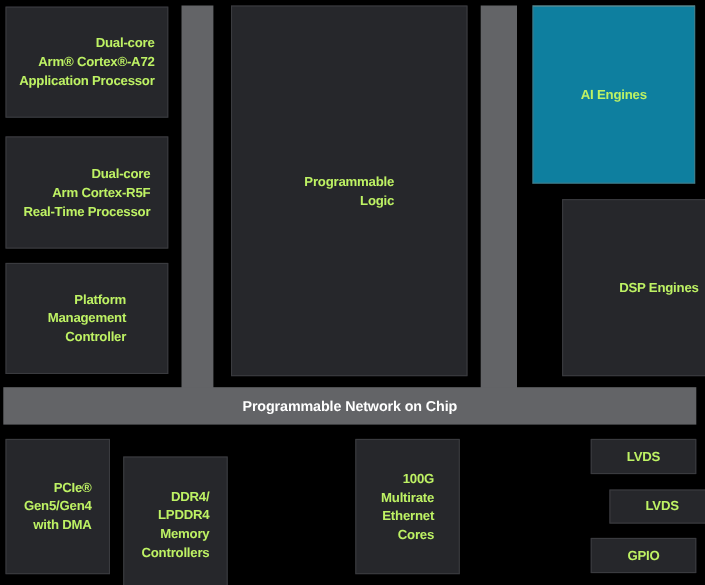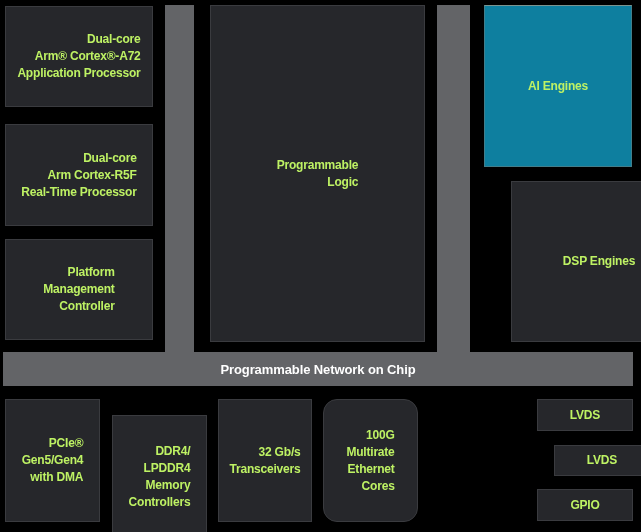--- a/index.html
+++ b/index.html
@@ -51,21 +51,21 @@
   #blk-pmc  { left: 5px;   top: 239px; width: 148px; height: 101px; }
   #bus-v1   { left: 165px; top: 5px;   width: 29px;  height: 352px; }
   #blk-pl   { left: 210px; top: 5px;   width: 215px; height: 337px; }
   #bus-v2   { left: 437px; top: 5px;   width: 33px;  height: 352px; }
   #blk-ai   { left: 484px; top: 5px;   width: 148px; height: 162px; }
   #blk-dsp  { left: 511px; top: 181px; width: 176px; height: 161px; }
   #bus-noc  { left: 3px;   top: 352px; width: 630px; height: 34px;  }
   #blk-pcie { left: 5px;   top: 399px; width: 95px;  height: 123px; }
   #blk-ddr  { left: 112px; top: 399px; width: 95px;  height: 123px; margin-top: 16px; }
   #blk-xcvr { left: 218px; top: 399px; width: 94px;  height: 123px; }
-  #blk-eth  { left: 323px; top: 399px; width: 95px;  height: 123px; border-radius: 14px; }
+  #blk-eth  { left: 323px; top: 399px; width: 95px;  height: 123px; }
   #blk-vdu  { left: 431px; top: 399px; width: 95px;  height: 122px; }
   #blk-mipi { left: 537px; top: 399px; width: 96px;  height: 32px;  }
   #blk-lvds { left: 537px; top: 445px; width: 96px;  height: 31px; margin-left: 17px;  }
   #blk-gpio { left: 537px; top: 489px; width: 96px;  height: 32px;  }
 </style>
 </head>
 <body>
 
 <div class="stage">
 
@@ -91,22 +91,20 @@
   <div class="box teal" id="blk-ai">AI Engines</div>
   <div class="box" id="blk-dsp">DSP Engines</div>
 
   <div class="box" id="blk-pcie">PCIe®
 Gen5/Gen4
 with DMA</div>
   <div class="box" id="blk-ddr">DDR4/
 LPDDR4
 Memory
 Controllers</div>
-  <div class="box" id="blk-xcvr">32 Gb/s
-Transceivers</div>
   <div class="box" id="blk-eth">100G
 Multirate
 Ethernet
 Cores</div>
   <div class="box" id="blk-mipi">LVDS</div>
   <div class="box" id="blk-lvds">LVDS</div>
   <div class="box" id="blk-gpio">GPIO</div>
 
 </div>
 

